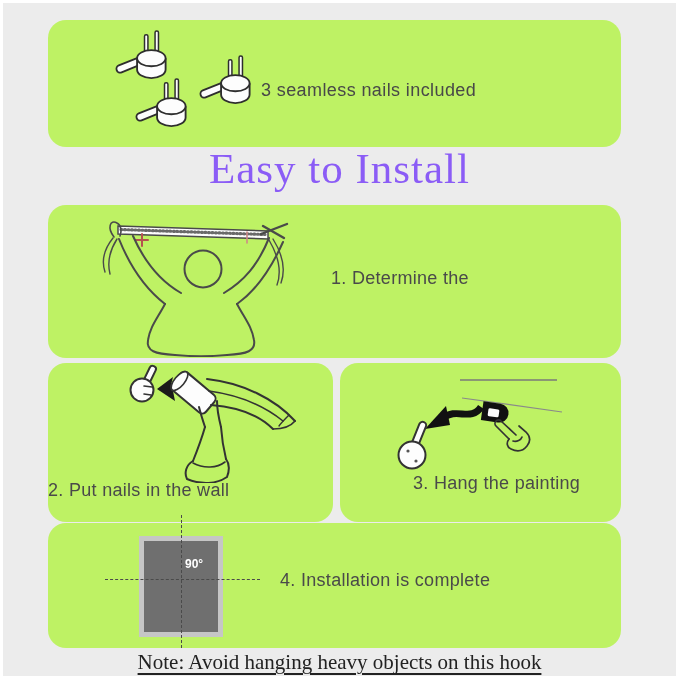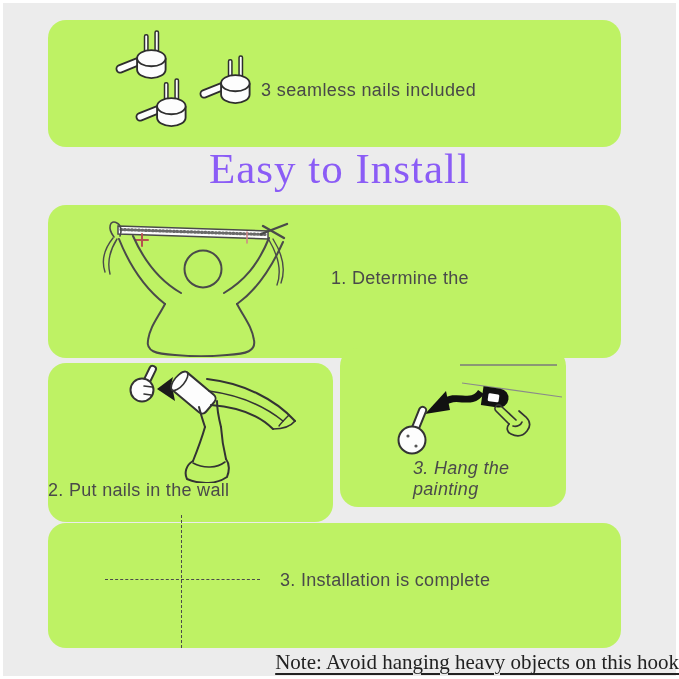--- a/index.html
+++ b/index.html
@@ -4,21 +4,21 @@
 <style>
   html,body { margin:0; padding:0; }
   body { font-family:"Liberation Sans", sans-serif; background:#ffffff; }
   .canvas { position:relative; width:679px; height:679px; background:#ffffff; overflow:hidden; }
   .bg { position:absolute; left:3px; top:3px; right:3px; bottom:3px; background:#ececec; }
   .card { position:absolute; background:#bef264; border-radius:18px; }
 
   #card-intro { left:48px; top:20px;  width:573px; height:127px; }
   #card-step1 { left:48px; top:205px; width:573px; height:153px; }
   #card-step2 { left:48px; top:363px; width:285px; height:159px; }
-  #card-step3 { left:340px; top:348px; width:226px; height:159px;font-style:italic; }
+  #card-step3 { left:340px; top:363px; width:281px; height:159px; }
   #card-step4 { left:48px; top:523px; width:573px; height:125px; }
 
   .main-title { position:absolute; left:0; right:0; top:144px; text-align:center;
                 font-family:"Liberation Serif", serif; font-size:43px; color:#8b5cf6;
                 letter-spacing:1px; }
 
   .intro-label { position:absolute; left:213px; top:60px; font-size:18px; color:#484848;
                  letter-spacing:0.4px; }
 
   .step-text { font-size:18px; color:#4a4a4a; line-height:21px; letter-spacing:0.3px; }
@@ -34,21 +34,21 @@
                  background:#c6c6c6; }
   .frame-inner { position:absolute; left:5px; top:5px; right:5px; bottom:5px;
                  background:#6f6f6f; }
   .angle-label { position:absolute; left:46px; top:21px; color:#ffffff; font-size:12px;
                  font-weight:bold; }
   .vline { position:absolute; left:181px; top:515px; width:0; height:133px;
            border-left:1.6px dashed #4a4a4a; }
   .hline { position:absolute; left:105px; top:579px; width:155px; height:0;
            border-top:1.6px dashed #4a4a4a; }
 
-  .note-text { position:absolute; left:0; right:0; top:650px; text-align:right;
+  .note-text { position:absolute; left:0; right:0; top:650px; text-align:center;
                font-family:"Liberation Serif", serif; font-size:21px; color:#222222;
                text-decoration:underline; text-underline-offset:4px; }
 </style>
 </head>
 <body>
 
 <div class="canvas">
   <div class="bg"></div>
 
   <div class="card" id="card-intro">
@@ -181,20 +181,24 @@
         <path d="M124 68 c-3 4 -2 8 2 10 c6 3 12 2 16 -3 c4 -5 3 -10 -1 -14 l-7 -6"></path>
         <path d="M128 70 c4 1 8 -1 9 -4"></path>
       </g>
     </svg>
     <div class="step-text step3-text">
       <div>3. Hang the painting</div>
     </div>
   </div>
 
   <div class="card" id="card-step4">
-    <div class="step-text step4-text">3. Installation is complete</div>
+    <div class="frame-outer">
+      <div class="frame-inner"></div>
+      <div class="angle-label">90°</div>
+    </div>
+    <div class="step-text step4-text">4. Installation is complete</div>
   </div>
 
   <div class="vline"></div>
   <div class="hline"></div>
 
   <div class="note-text">Note: Avoid hanging heavy objects on this hook</div>
 </div>
 
 </body></html>

